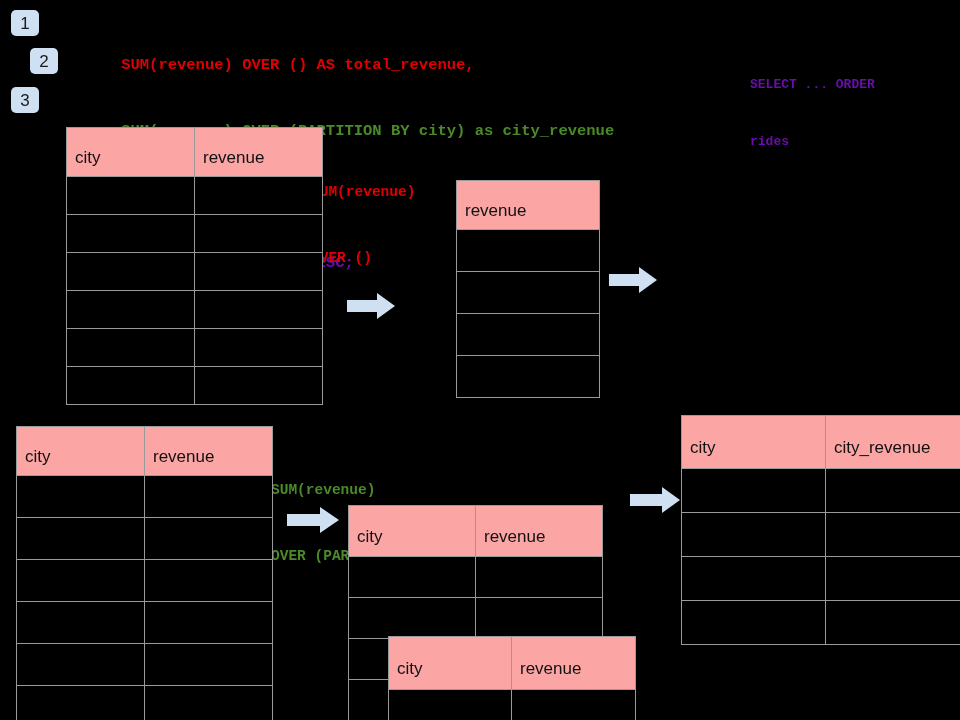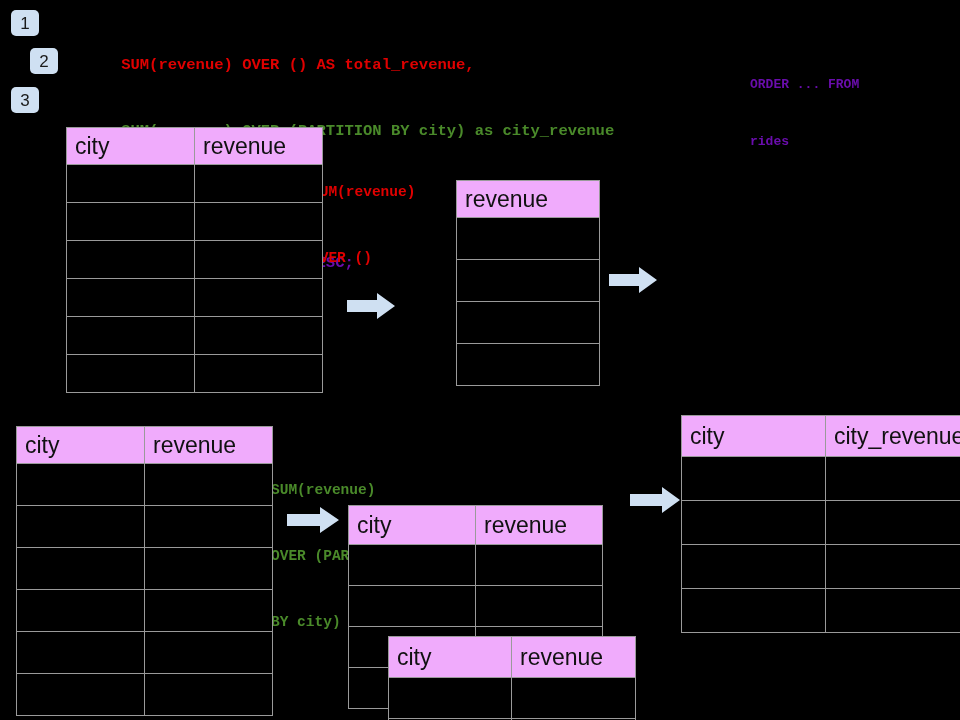--- a/index.html
+++ b/index.html
@@ -68,27 +68,27 @@
     table-layout: fixed;
     background: #000000;
   }
   .tbl td {
     border: 1px solid #9a9a9a;
     padding: 0;
     background: #000000;
   }
   .tbl th {
     border: 1px solid #9a9a9a;
-    background: #f0abfc;
+    background: #fca5a5;
     color: #111111;
     font-family: "Liberation Sans", sans-serif;
     font-weight: normal;
-    font-size: 23px;
+    font-size: 17px;
     text-align: left;
-    padding: 0 0 0 8px;
+    padding: 12px 0 0 8px;
   }
 
   
   .arrow {
     position: absolute;
   }
 </style>
 </head>
 <body>
 
@@ -105,33 +105,32 @@
   </div>
 
   <div class="sql" style="left:84px; top:10px;">
     <div class="sql-line" style="color:#e00000;">    SUM(revenue) OVER () AS total_revenue,</div>
     <div class="sql-line" style="color:#4a8a2a;">    SUM(revenue) OVER (PARTITION BY city) as city_revenue</div>
     <div class="sql-line" style="color:#6a0dad;">  FROM rides</div>
     <div class="sql-line" style="color:#6a0dad;">  ORDER by city_revenue DESC;</div>
   </div>
 
   <div class="side-note" style="left:750px; top:37px; color:#6a0dad;">
-    <div>ORDER ... FROM</div>
+    <div>SELECT ... ORDER</div>
     <div>rides</div>
   </div>
 
   <div class="annot" style="left:311px; top:137px; color:#e00000;">
     <div>SUM(revenue)</div>
     <div>OVER ()</div>
   </div>
 
   <div class="annot" style="left:271px; top:435px; color:#4a8a2a;">
     <div>SUM(revenue)</div>
     <div>OVER (PARTITION</div>
-    <div>BY city)</div>
   </div>
 
   <table class="tbl" style="left:66px; top:127px; width:238px;">
     <thead>
       <tr>
         <th style="width:119px; height:36px;">city</th>
         <th style="width:119px; height:36px;">revenue</th>
       </tr>
     </thead>
     <tbody>

